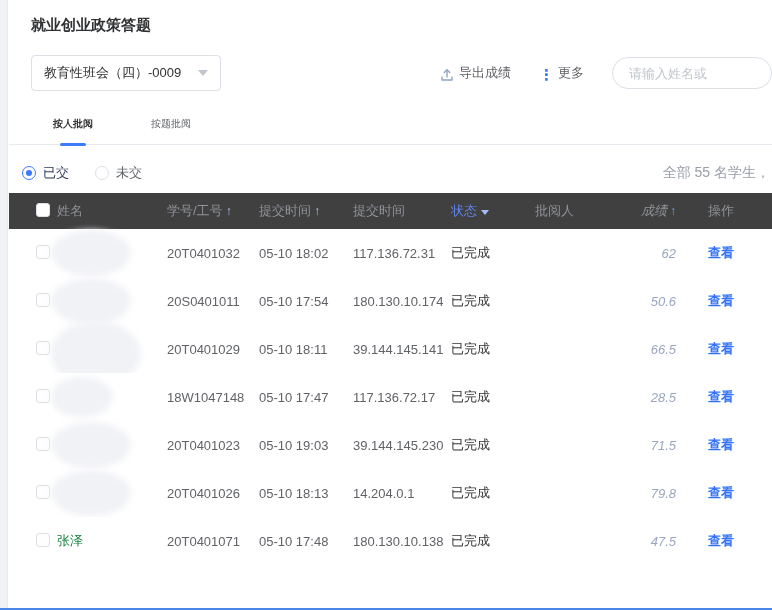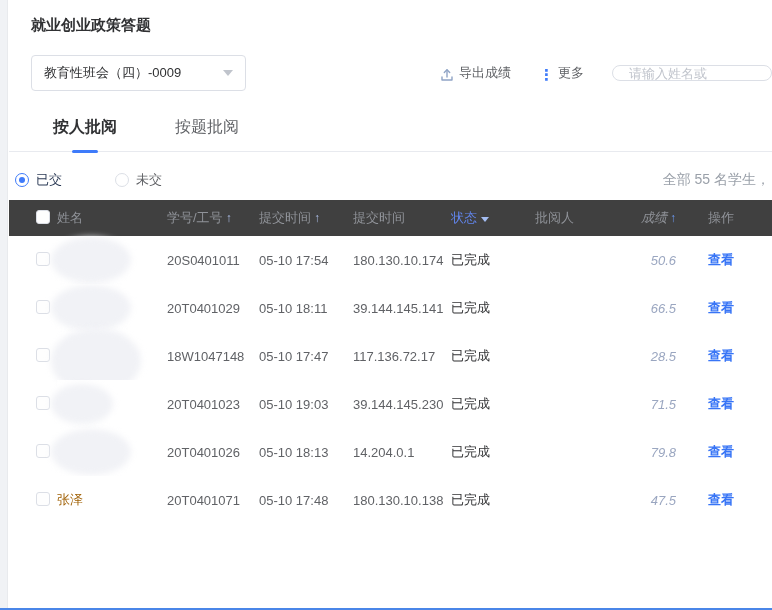--- a/index.html
+++ b/index.html
@@ -11,44 +11,44 @@
     background:#f0f2f5; border-right:1px solid #e8eaed; }
   .bottom-line { position:absolute; left:0; bottom:0; width:772px; height:2px;
     background:#4a86e8; z-index:5; }
 
   .content { margin-left:9px; width:763px; }
 
   .page-title { margin:16px 0 0 22px; font-size:15px; font-weight:700; color:#303133; }
 
   
   .toolbar { display:flex; align-items:center; margin-top:20px; padding-left:22px; height:36px; }
-  .select-box { width:215px; height:36px; border:1px solid #dcdfe6; border-radius:4px;
+  .select-box { width:190px; height:36px; border:1px solid #dcdfe6; border-radius:4px;
     display:flex; align-items:center; padding:0 12px; cursor:pointer; background:#fff; }
   .select-box .sel-text { flex:1; font-size:13px; color:#303133; white-space:nowrap; overflow:hidden; }
   .caret-down { width:0; height:0; border-left:5px solid transparent; border-right:5px solid transparent;
     border-top:6px solid #c0c4cc; margin-left:8px; }
   .toolbar .spacer { flex:1; }
   .tool-btn { display:flex; align-items:flex-end; font-size:13px; color:#606266; cursor:pointer; white-space:nowrap; }
   .tool-btn .ico { display:inline-flex; margin-right:5px; }
   .btn-more { margin-left:28px; }
   .dots-icon { color:#3e7bfa; font-size:15px; font-weight:700; line-height:1; letter-spacing:0; margin-right:4px; }
-  .search-pill { margin-left:28px; width:160px; height:16px; border:1px solid #dcdfe6;
+  .search-pill { margin-left:28px; width:160px; height:32px; border:1px solid #dcdfe6;
     border-radius:16px; padding:0 16px; font-size:13px; color:#303133; outline:none; flex-shrink:0; }
   .search-pill::placeholder { color:#c0c4cc; }
 
   
   .tabs { margin-top:26px; padding-left:44px; border-bottom:1px solid #e8eaef; display:flex; }
-  .tab { position:relative; padding-bottom:13px; margin-right:58px; font-size:16px;
+  .tab { position:relative; padding-bottom:13px; margin-right:58px; font-size:10px;
     color:#606266; cursor:pointer; }
   .tab.active { color:#303133; font-weight:700; }
   .tab.active .underline { position:absolute; left:50%; transform:translateX(-50%);
     bottom:-2px; width:26px; height:3px; border-radius:2px; background:#3e7bfa; }
 
   
-  .filter-row { display:flex; align-items:center; margin-top:19px; padding-left:6px; padding-right:2px;gap:27px; }
+  .filter-row { display:flex; align-items:center; margin-top:19px; padding-left:13px; padding-right:2px; }
   .radio { display:flex; align-items:center; margin-right:26px; cursor:pointer; font-size:13px; }
   .radio .circle { width:14px; height:14px; border-radius:50%; border:1px solid #dcdfe6;
     background:#fff; margin-right:7px; position:relative; }
   .radio.checked .circle { border-color:#3e7bfa; }
   .radio.checked .circle::after { content:""; position:absolute; left:3px; top:3px;
     width:6px; height:6px; border-radius:50%; background:#3e7bfa; }
   .radio .r-label { color:#606266; }
   .radio.checked .r-label { color:#2b3a55; }
   .summary { margin-left:auto; font-size:14px; color:#9aa0a9; white-space:nowrap; }
 
@@ -70,21 +70,21 @@
   td.col-score { color:#9aa6c0; }
   .view-link { color:#3875f6; font-weight:700; cursor:pointer; text-decoration:none; }
   td.col-status { color:#303133; }
   .name-cell { position:relative; overflow:visible; }
   .blob { display:none; position:absolute; left:-6px; top:1px; width:80px; height:46px;
     border-radius:50%; background:#f1f2f6; filter:blur(3px); }
   .blob.show { display:block; }
   tbody tr:nth-child(3) .blob { width:90px; height:66px; top:-4px; }
   tbody tr:nth-child(4) .blob { width:62px; height:40px; top:4px; }
   tbody tr:nth-child(7) .blob { width:66px; height:42px; top:-8px; }
-  .name-text { color:#a16207; position:relative; z-index:1; }
+  .name-text { color:#15803d; position:relative; z-index:1; }
 </style>
 </head>
 <body>
 
 <div class="left-strip"></div>
 
 <div class="content">
 
   <div class="page-title">就业创业政策答题</div>
 
@@ -158,20 +158,34 @@
         <th><span>操作</span></th>
       </tr>
     </thead>
     <tbody>
         <tr>
     <td class="col-check"><span class="checkbox"></span></td>
     <td class="name-cell">
       <span class="blob show"></span>
       <span class="name-text"></span>
     </td>
+    <td>20T0401032</td>
+    <td>05-10 18:02</td>
+    <td>117.136.72.31</td>
+    <td class="col-status">已完成</td>
+    <td></td>
+    <td class="col-score">62</td>
+    <td><a class="view-link">查看</a></td>
+  </tr>
+        <tr>
+    <td class="col-check"><span class="checkbox"></span></td>
+    <td class="name-cell">
+      <span class="blob show"></span>
+      <span class="name-text"></span>
+    </td>
     <td>20S0401011</td>
     <td>05-10 17:54</td>
     <td>180.130.10.174</td>
     <td class="col-status">已完成</td>
     <td></td>
     <td class="col-score">50.6</td>
     <td><a class="view-link">查看</a></td>
   </tr>
         <tr>
     <td class="col-check"><span class="checkbox"></span></td>

